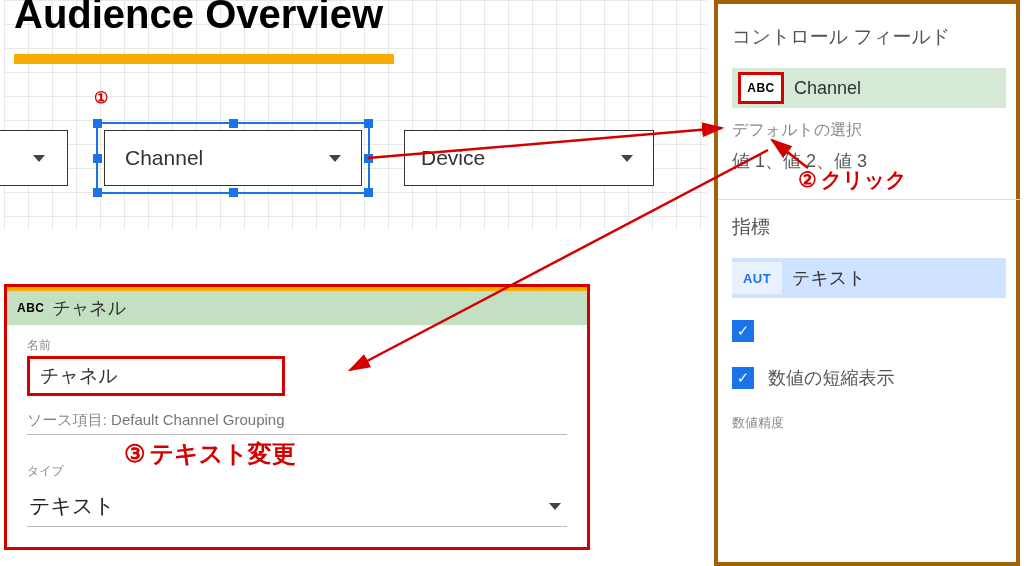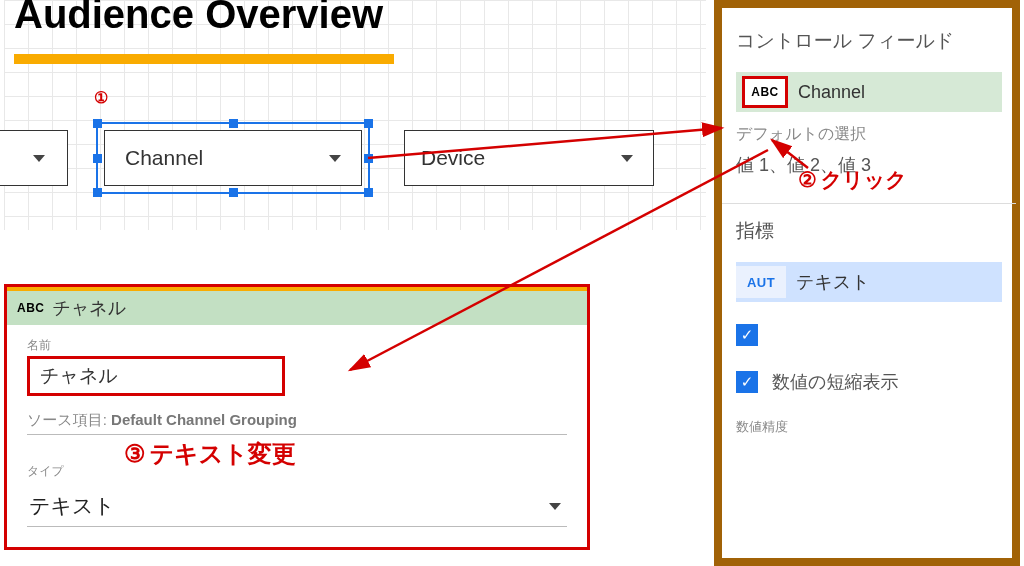--- a/index.html
+++ b/index.html
@@ -151,21 +151,21 @@
     align-items: center;
   }
   .fe-source {
     font-size: 15px;
     color: #888;
     margin-top: 15px;
     margin-bottom: 2px;
     border-bottom: 1px solid #bbb;
     padding-bottom: 4px;
   }
-  .fe-source b { font-weight: 700; color: #777; }
+  .fe-source b { font-weight: 400; color: #777; }
   .fe-type-select {
     border-bottom: 1px solid #bbb;
     padding: 8px 6px 6px 2px;
     display: flex;
     justify-content: space-between;
     align-items: center;
     font-size: 21px;
     color: #222;
     margin-top: 4px;
     gap: 32px;
@@ -177,21 +177,21 @@
     border-top: 7px solid #444;
   }
 
   
   .right-panel {
     position: absolute;
     right: 4px;
     top: 0;
     width: 306px;
     height: 566px;
-    border: 8px solid #a16207;
+    border: 4px solid #a16207;
     background: #fff;
     padding: 10px 10px 0 14px;
   }
   .rp-section-title {
     font-size: 19px;
     color: #555;
     margin: 10px 0 18px 0;
   }
   .rp-field-row {
     position: relative;

